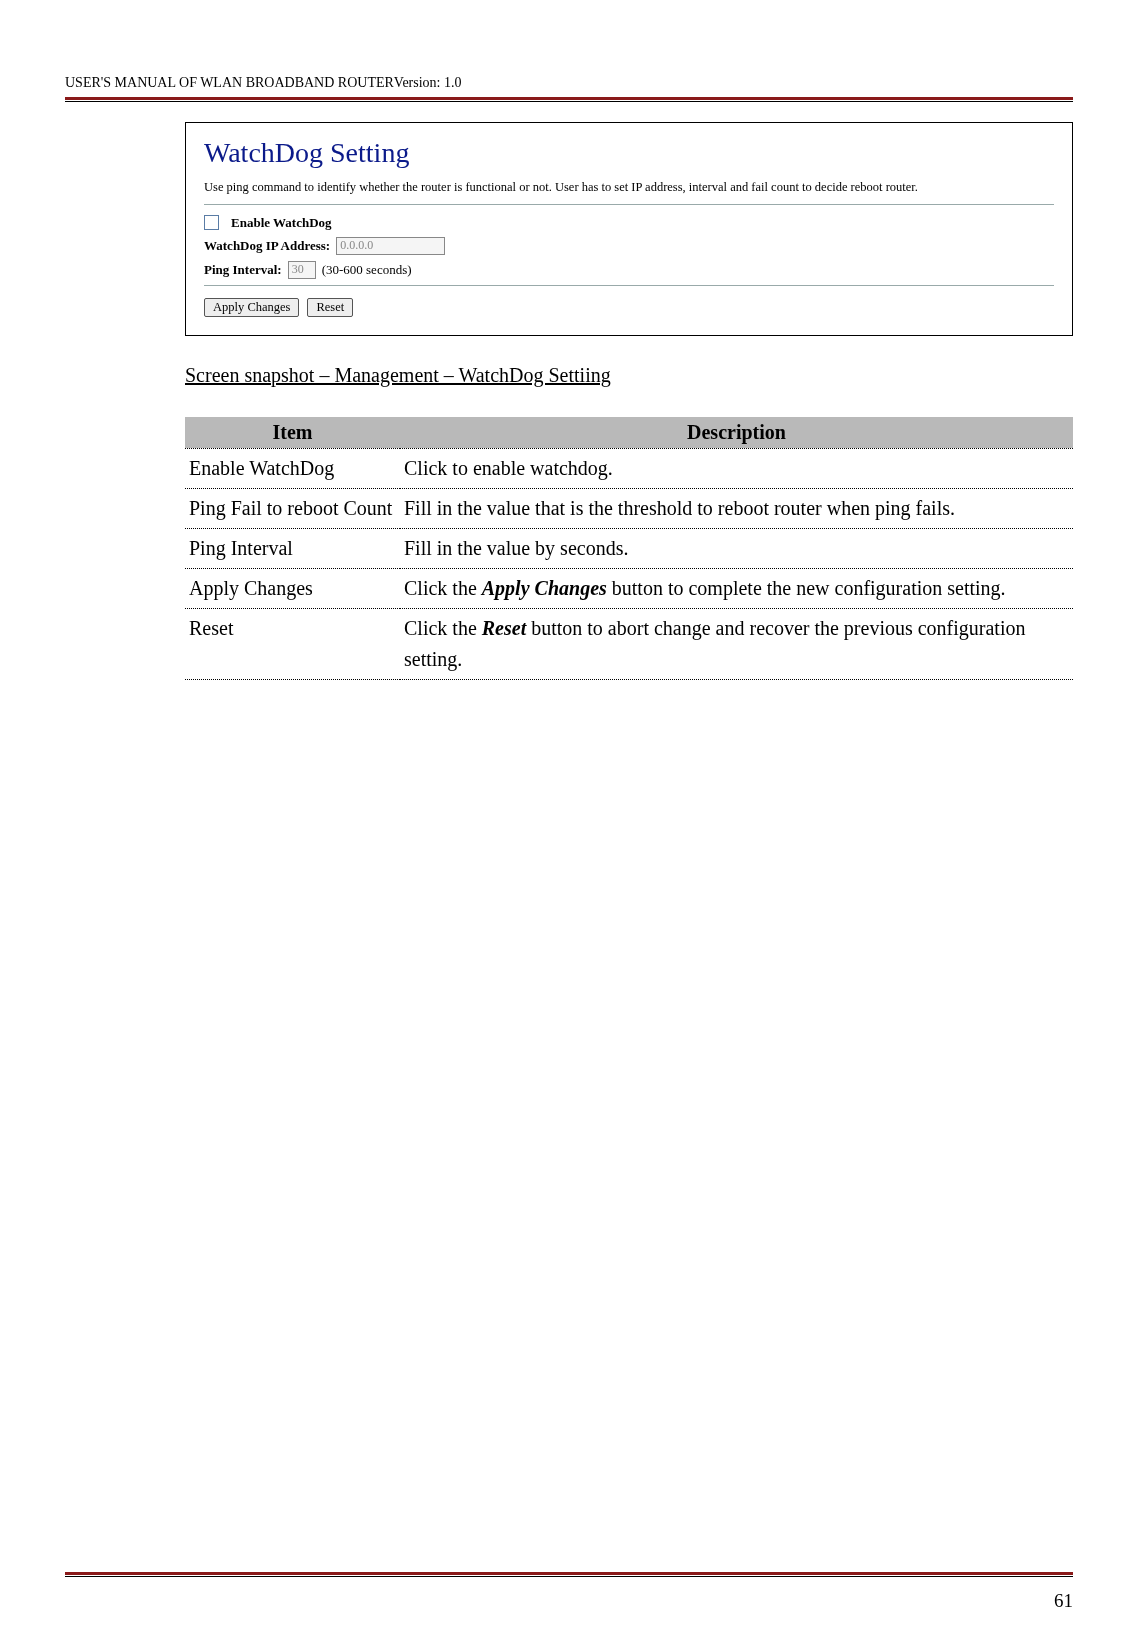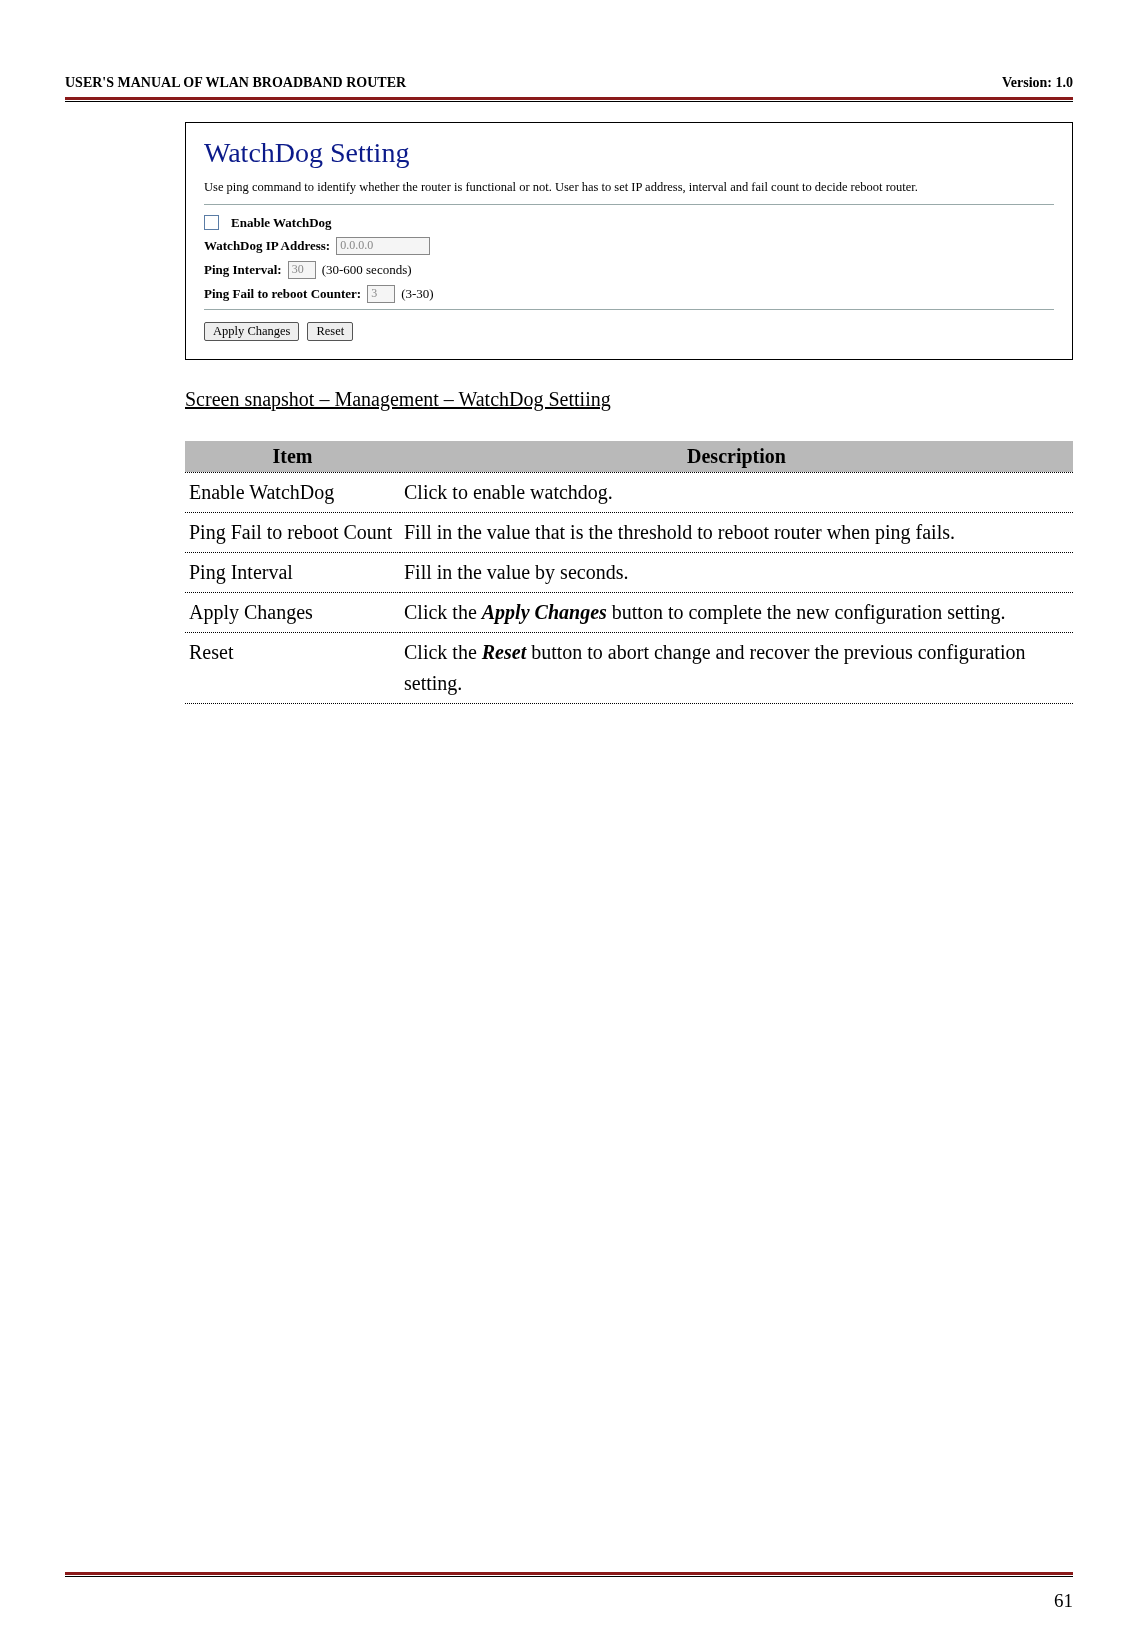--- a/index.html
+++ b/index.html
@@ -9,23 +9,23 @@
     background: #fff;
     font-family: "Times New Roman", Times, serif;
     color: #000;
     position: relative;
   }
   .page {
     padding: 75px 65px 40px 65px;
   }
   .header-row {
     display: flex;
-    justify-content: space-between;
+    justify-content: flex-start;
     font-size: 14px;
-    font-weight: bold;
+    font-weight: normal;
     margin-bottom: 6px;
   }
   .header-rule {
     border-top: 3px solid #8a1a1a;
     border-bottom: 1px solid #000;
     height: 5px;
     margin-bottom: 20px;
   }
   .content-indent {
     margin-left: 120px;
@@ -68,21 +68,21 @@
   }
   .txt {
     border: 1px solid #888;
     background: #f5f5f5;
     color: #888;
     font-size: 12px;
     padding: 1px 3px;
     height: 18px;
     font-family: inherit;
   }
-  .txt-ip { width: 94px; }
+  .txt-ip { width: 109px; }
   .txt-sm { width: 28px; }
   .btn {
     border: 1px solid #555;
     background: #eee;
     font-size: 12.5px;
     padding: 1px 8px;
     font-family: inherit;
     cursor: pointer;
     border-radius: 2px;
   }
@@ -152,25 +152,20 @@
         <b>WatchDog IP Address:</b>
         <input class="txt txt-ip" readonly="" value="0.0.0.0" style="">
       </div>
 
       <div class="form-row">
         <b>Ping Interval:</b>
         <input class="txt txt-sm" readonly="" value="30" style="">
         <span>(30-600 seconds)</span>
       </div>
 
-      <div class="form-row">
-        <b>Ping Fail to reboot Counter:</b>
-        <input class="txt txt-sm" readonly="" value="3" style="">
-        <span>(3-30)</span>
-      </div>
 
       <hr class="shot-hr">
 
       <div class="btn-row">
         <button class="btn">Apply Changes</button>
         <button class="btn">Reset</button>
       </div>
     </div>
 
     <div class="caption">Screen snapshot – Management – WatchDog Settiing</div>

